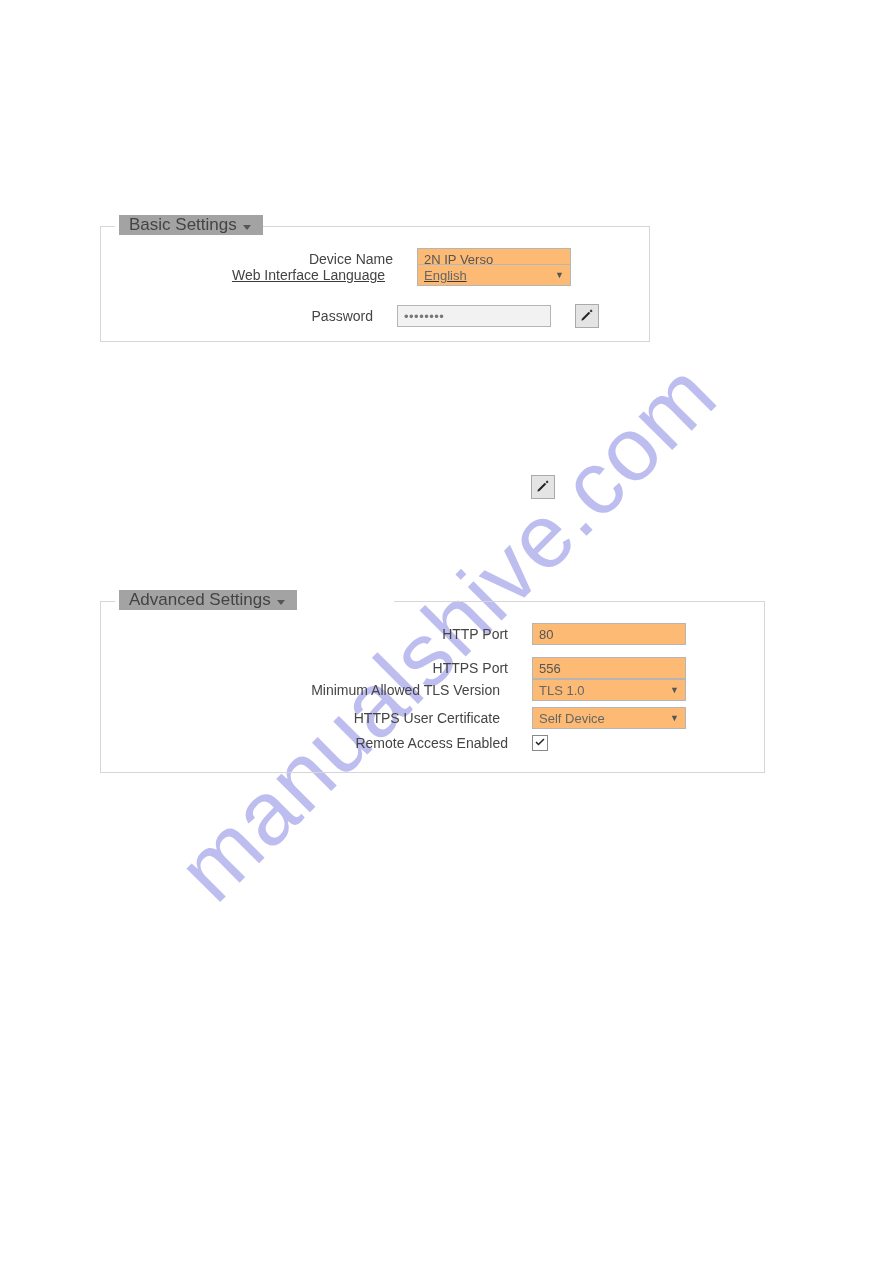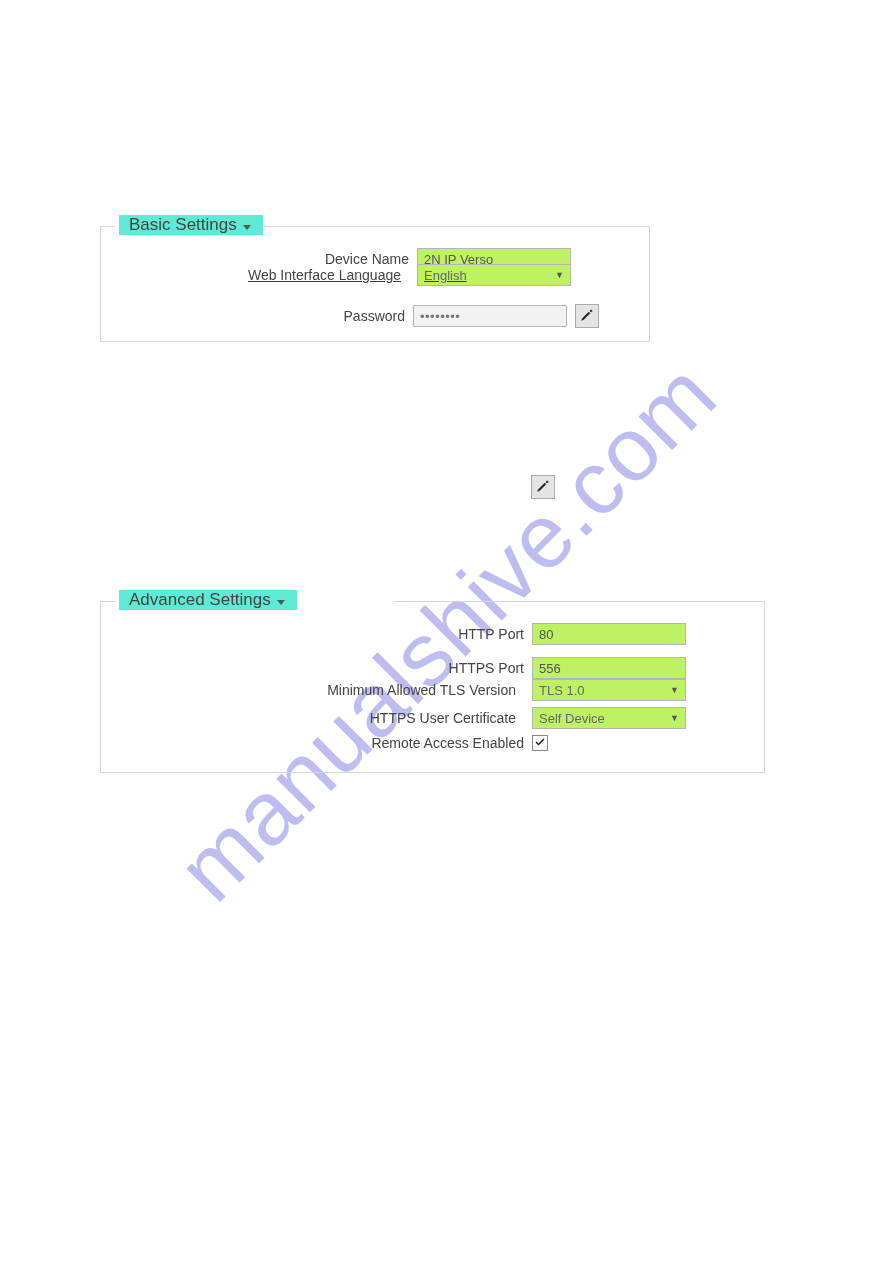--- a/index.html
+++ b/index.html
@@ -33,21 +33,21 @@
     border: 1px solid #d6d6d6;
     border-top: none;
     box-sizing: border-box;
     z-index: 1;
   }
 
   .group-legend {
     position: absolute;
     top: -11px;
     left: 18px;
-    background: #5eead4;
+    background: #a3a3a3;
     padding: 0 10px;
     font-size: 17px;
     color: #444;
     display: flex;
     align-items: center;
     gap: 6px;
   }
 
   .group-top-line-left,
   .group-top-line-right {
@@ -71,42 +71,42 @@
     border-color: #555 transparent transparent transparent;
     border-width: 5px 4px 0 4px;
     top: 5px;
     left: 0;
   }
 
   .form-row {
     position: absolute;
     display: flex;
     align-items: center;
-    gap: 8px;
+    gap: 24px;
     right: 78px;
   }
 
   .form-label {
     text-align: right;
     font-size: 14px;
     color: #444;
     white-space: nowrap;
   }
 
   .input-text, .select-like, .input-disabled {
     width: 154px;
     height: 22px;
     border: 1px solid #b5b5b5;
     font-size: 13px;
     padding: 0 6px;
     box-sizing: border-box;
     display: flex;
     align-items: center;
     font-family: inherit;
-    background: #bef264;
+    background: #fdba74;
     color: #555;
   }
 
   .select-like {
     position: relative;
     padding-right: 18px;
     color: #666;
     margin-left: 8px;
   }
   .select-like::after {

